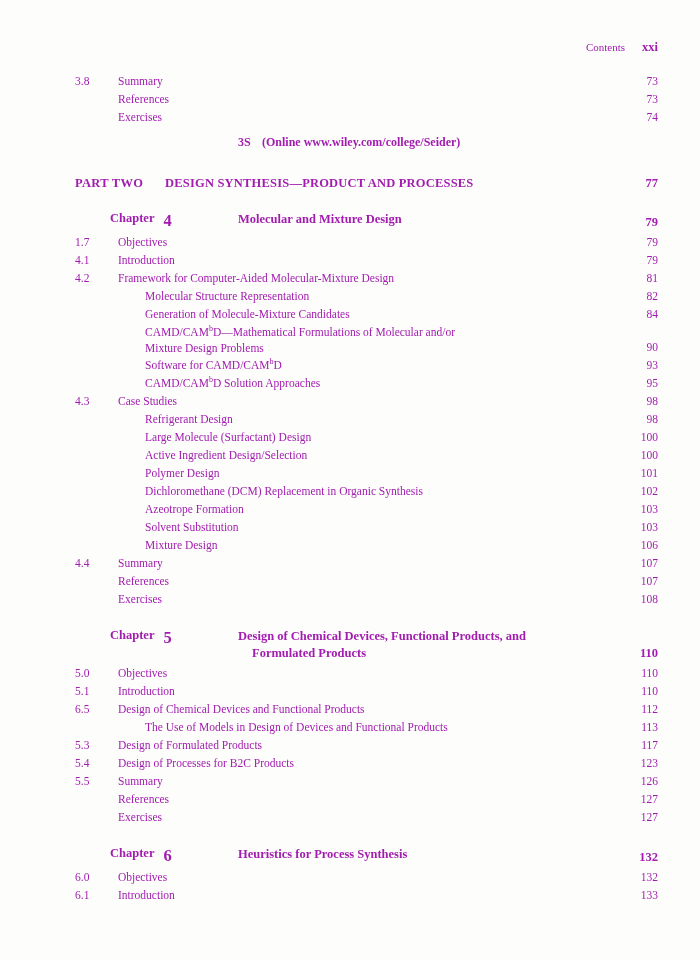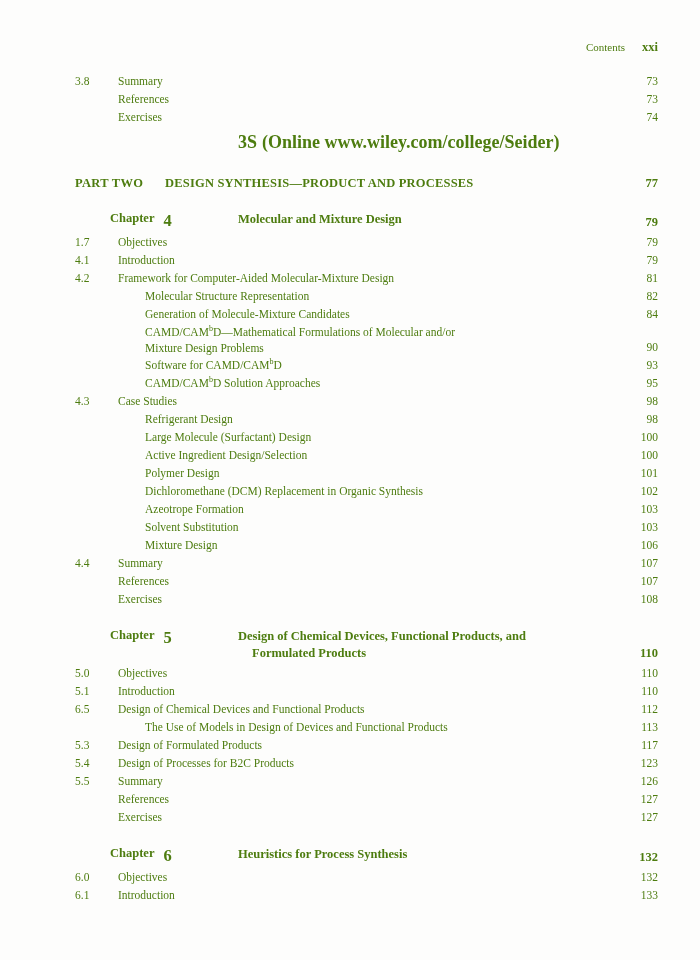--- a/index.html
+++ b/index.html
@@ -19,21 +19,21 @@
   .entry { display:flex; align-items:flex-end; font-size:11.5px; }
   .e-num { width:43px; flex:none; line-height:18px; }
   .e-title { flex:1; min-width:0; }
   .entry.lvl2 .e-title { padding-left:27px; }
   .tline { line-height:18px; }
   .tline.wrap { line-height:15.5px; }
   .tline.wrap:first-child { padding-top:2px; }
   .e-page { width:40px; flex:none; text-align:right; line-height:18px; }
   sup.sup { font-size:8px; line-height:0; vertical-align:super; }
 
-  .supp { margin-top:9px; margin-left:163px; display:flex; font-weight:bold; font-size:18px; }
+  .supp { margin-top:9px; margin-left:163px; display:flex; font-weight:bold; font-size:12px; }
   .supp-num { width:24px; flex:none; line-height:15px; }
   .supp-line { line-height:15px; }
 
   .part-row { margin-top:26px; display:flex; align-items:baseline; font-weight:bold; font-size:12.5px; }
   .part-label { width:90px; flex:none; letter-spacing:0.3px; }
   .part-title { flex:1; letter-spacing:0.2px; }
   .part-page { width:40px; flex:none; text-align:right; }
 
   .chapter { margin-top:20px; }
   .ch-head { display:flex; margin-bottom:2px; }
@@ -43,21 +43,21 @@
   .ch-num { font-weight:bold; font-size:16.5px; margin-left:9px; }
   .ch-title { flex:1; font-weight:bold; font-size:12.5px; }
   .ch-tline { line-height:17px; }
   .ch-tline2 { padding-left:14px; }
   .ch-page { width:40px; flex:none; text-align:right; font-weight:bold; font-size:12.5px;
              align-self:flex-end; line-height:17px; }
 </style>
 </head>
 <body>
 
-<div class="page" style="background: rgb(253, 253, 252); color: #4d7c0f;">
+<div class="page" style="background: rgb(253, 253, 252); color: #a21caf;">
   <div class="running-header">
     <span class="rh-label">Contents</span>
     <span class="rh-folio">xxi</span>
   </div>
   <div class="toc" id="toc">
       <div class="entry">
         <span class="e-num">3.8</span>
         <div class="e-title">
           <div class="tline">Summary</div>
         </div>

